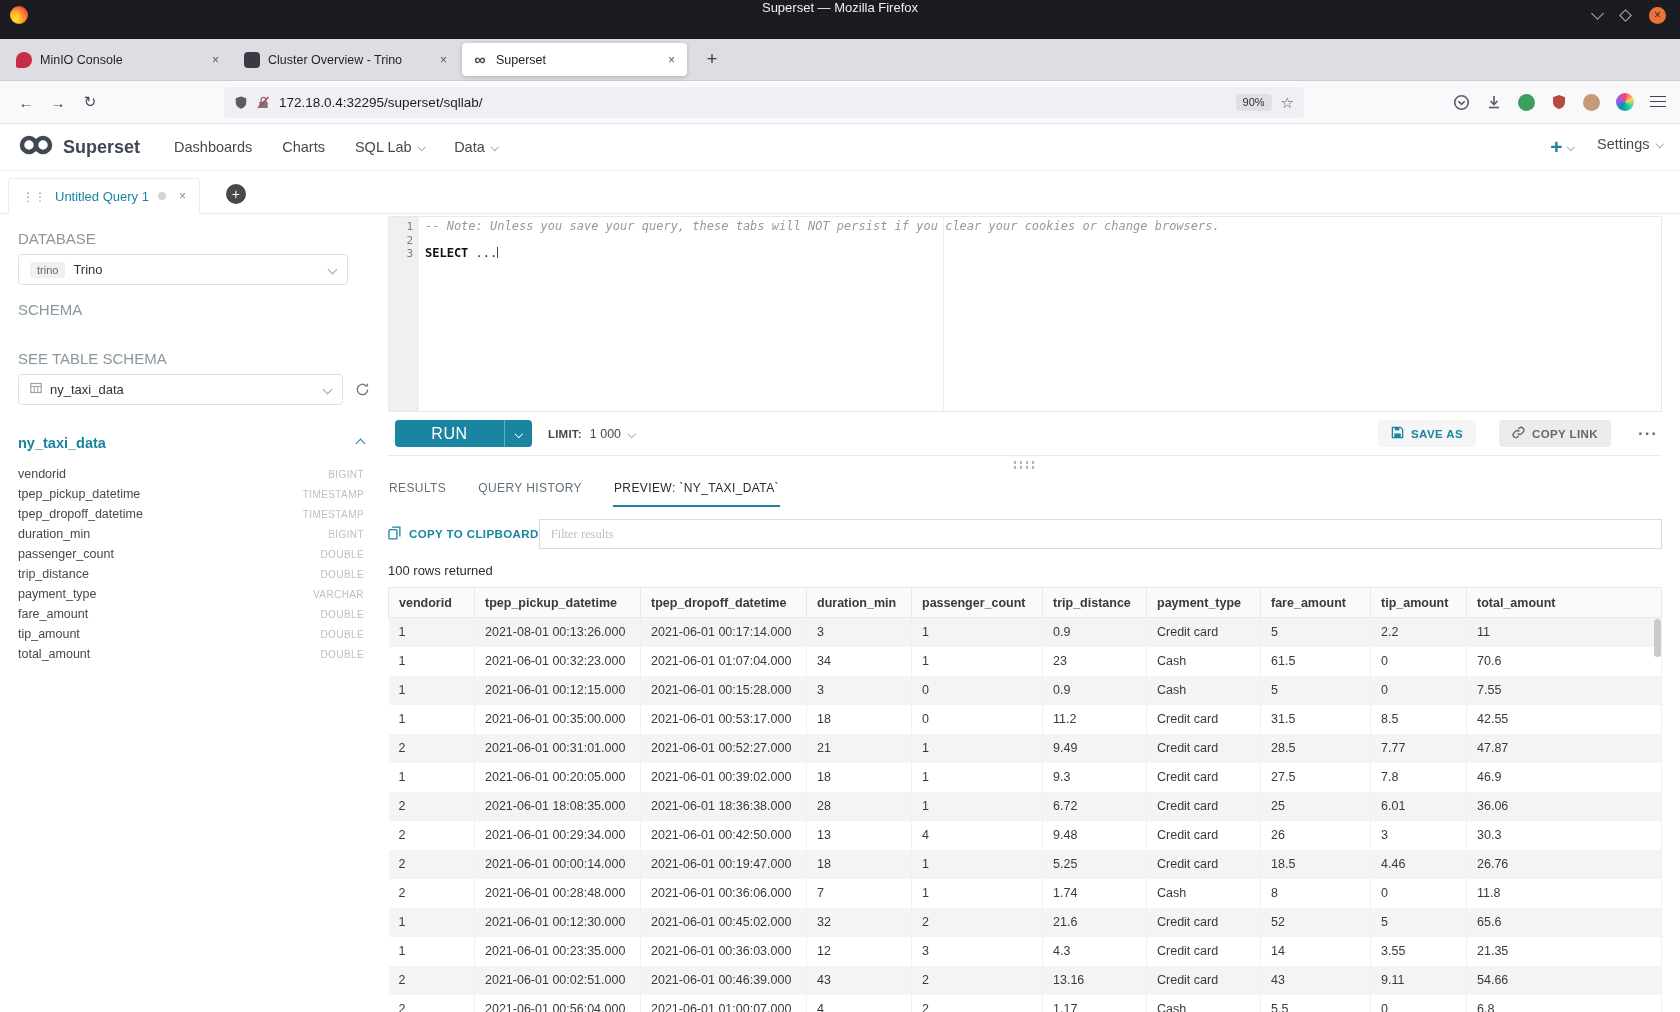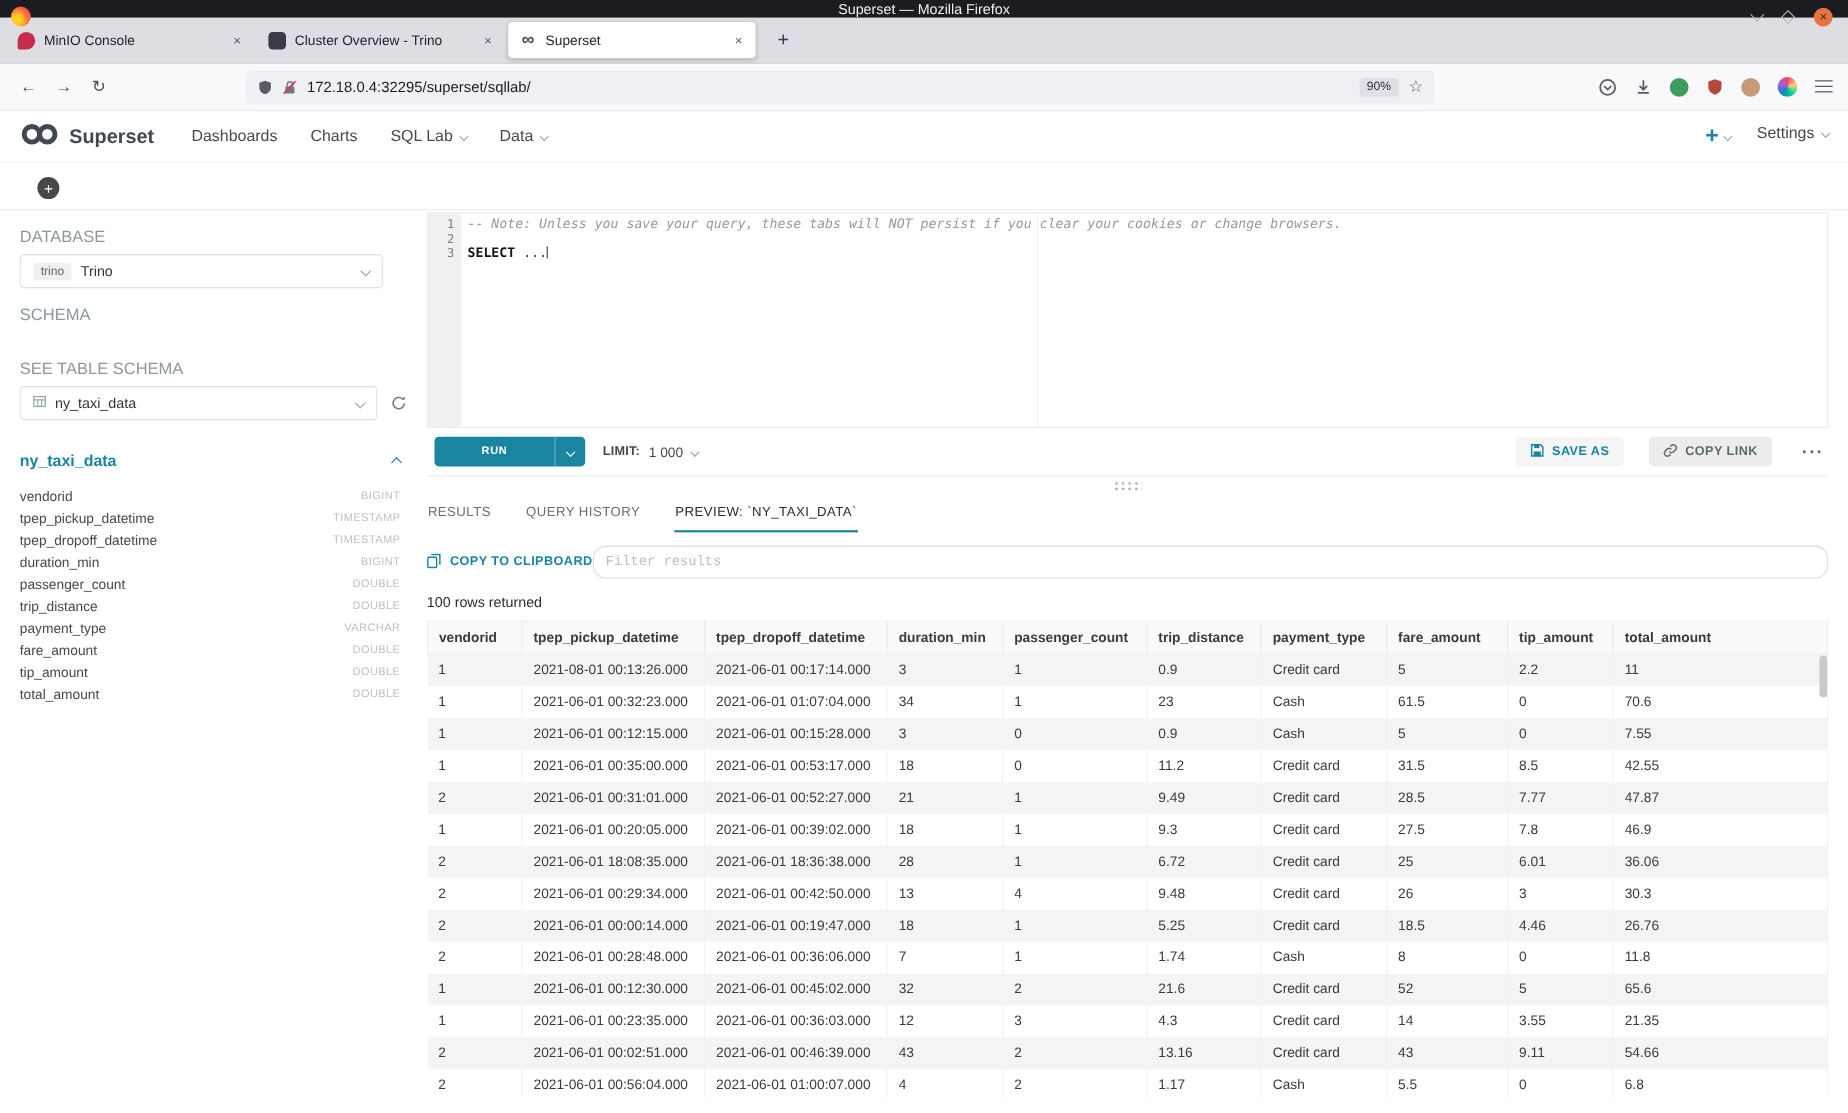--- a/index.html
+++ b/index.html
@@ -1,20 +1,20 @@
 <!DOCTYPE html>
 <html><head>
 <meta charset="utf-8">
 <style>
 *{box-sizing:border-box}
 body{margin:0;background:#444}
 .screen{width:1680px;height:1012px;position:relative;overflow:hidden;background:#fff;font-family:"Liberation Sans",sans-serif}
 
 
-.titlebar{height:16px;background:#1b1b22;display:flex;align-items:center;position:relative}
+.titlebar{height:39px;background:#1b1b22;display:flex;position:relative}
 .ff-logo{position:absolute;left:10px;top:6px;width:18px;height:18px;border-radius:50%;
   background:radial-gradient(circle at 30% 70%,#ffe226 0%,#ffb129 35%,#ff6133 65%,#d5356d 85%,#8f2c8f 100%)}
 .win-title{margin:0 auto;font-size:13px;color:#eeeef2}
 .win-controls{position:absolute;right:14px;top:0;height:30px;display:flex;align-items:center;gap:19px}
 .wc-min{width:9px;height:9px;border-right:1.6px solid #b6b6bf;border-bottom:1.6px solid #b6b6bf;transform:rotate(45deg);margin-top:-4px}
 .wc-max{width:9px;height:9px;border:1.6px solid #b6b6bf;transform:rotate(45deg)}
 .wc-close{width:17px;height:17px;border-radius:50%;background:#e8743c;color:#3c1f16;font-size:12px;display:flex;align-items:center;justify-content:center;line-height:1}
 .wc-close::before{content:"×"}
 
 
@@ -109,21 +109,21 @@
 .code{flex:1;position:relative;padding:3px 0 0 6px;font-family:"DejaVu Sans Mono",monospace;font-size:12px;line-height:13.6px;color:#2f2f2f}
 .code-line{white-space:pre;min-height:13.6px}
 .code-line.comment{color:#999;font-style:italic}
 .kw{font-weight:bold;color:#101010}
 .cursor{display:inline-block;width:1px;height:11px;background:#444;vertical-align:-1px}
 .print-margin{position:absolute;left:524px;top:0;bottom:0;width:1px;background:#ececec}
 
 
 .editor-toolbar{height:44px;display:flex;align-items:center;gap:16px;border-bottom:1px solid #ebebeb;padding-left:7px}
 .run-btn{width:137px;height:27px;background:#1985a0;border-radius:4px;display:flex;align-items:center;color:#fff}
-.run-label{flex:1;text-align:center;font-size:10px;font-weight:bold;letter-spacing:.6px}
+.run-label{flex:1;text-align:center;font-size:16px;font-weight:normal;letter-spacing:.6px}
 .run-sep{width:1px;align-self:stretch;background:rgba(255,255,255,.35)}
 .run-caret{width:27px;display:flex;align-items:center;justify-content:center}
 .limit-group{display:flex;align-items:center;gap:8px;font-size:11.5px;color:#484848}
 .limit-label{font-weight:bold;letter-spacing:.2px}
 .limit-value{font-size:12.5px}
 .toolbar-right{margin-left:auto;display:flex;align-items:center;gap:23px}
 .tb-btn{height:27px;border-radius:4px;display:flex;align-items:center;gap:7px;padding:0 13px;font-size:11.5px;font-weight:bold;letter-spacing:.4px}
 .saveas-btn{background:#f5f5f5;color:#1985a0}
 .copylink-btn{background:#ececec;color:#5d6a71}
 .more-btn{color:#62707d;font-size:17px;font-weight:bold;letter-spacing:1px;padding:0 4px}
@@ -133,21 +133,21 @@
 .divider-band{height:15px;position:relative}
 .drag-handle{position:absolute;left:50%;transform:translateX(-50%);top:4px;width:26px;height:9px;
   background-image:radial-gradient(circle,#b3b3b3 1.1px,transparent 1.5px);background-size:6px 5px}
 
 
 .results-tabs{display:flex;gap:30px;height:36px}
 .rtab{display:flex;align-items:center;font-size:12px;letter-spacing:.4px;color:#637079;border-bottom:2px solid transparent;padding:0 1px}
 .rtab.active{color:#2b2b2b;border-bottom-color:#1985a0}
 .results-actions{display:flex;align-items:center;margin-top:12px}
 .copy-clip-btn{display:flex;align-items:center;gap:8px;color:#1985a0;font-size:11.5px;font-weight:bold;letter-spacing:.4px}
-.filter-input{flex:1;height:30px;border:1px solid #dcdcdc;border-radius:12px;padding:0 11px;font-size:12.5px;color:#333;font-family:Liberation Mono, monospace;outline:none;background:#fff}
+.filter-input{flex:1;height:30px;border:1px solid #dcdcdc;border-radius:0;padding:0 11px;font-size:12.5px;color:#333;font-family:Liberation Serif, serif;outline:none;background:#fff}
 .filter-input::placeholder{color:#bfbfbf}
 .rows-returned{margin-top:14px;font-size:13px;color:#2e2e2e}
 .table-wrap{margin-top:9px;position:relative;flex:1;overflow:hidden}
 .results-table{width:100%;border-collapse:collapse;table-layout:fixed}
 .results-table th{height:30px;background:#fafafa;border:1px solid #e9e9e9;font-size:12.5px;font-weight:bold;color:#3a3a3a;text-align:left;padding:0 10px;overflow:hidden;white-space:nowrap}
 .results-table td{height:29px;font-size:12.5px;color:#3a3a3a;padding:0 10px;border-right:1px solid #f1f1f1;overflow:hidden;white-space:nowrap}
 .results-table tbody tr:nth-child(odd){background:#f4f4f4}
 .vscroll-thumb{position:absolute;right:1px;top:32px;width:7px;height:38px;border-radius:4px;background:#c9c9c9}
 </style>
 </head>
@@ -264,20 +264,26 @@
         <span class="chev chev-down chev-sm"></span>
       </span>
       <span class="settings-menu">
         <span>Settings</span>
         <span class="chev chev-down chev-sm"></span>
       </span>
     </div>
   </div>
 
   <div class="query-tabbar">
+    <div class="qtab">
+      <span class="drag-dots"></span>
+      <span class="qtab-title">Untitled Query 1</span>
+      <span class="unsaved-dot"></span>
+      <span class="qtab-close"></span>
+    </div>
     <span class="add-qtab"></span>
   </div>
 
   <div class="workspace">
 
     <div class="sidebar">
       <div class="field-label first-label">DATABASE</div>
       <div class="select">
         <span class="db-badge">trino</span>
         <span>Trino</span>

